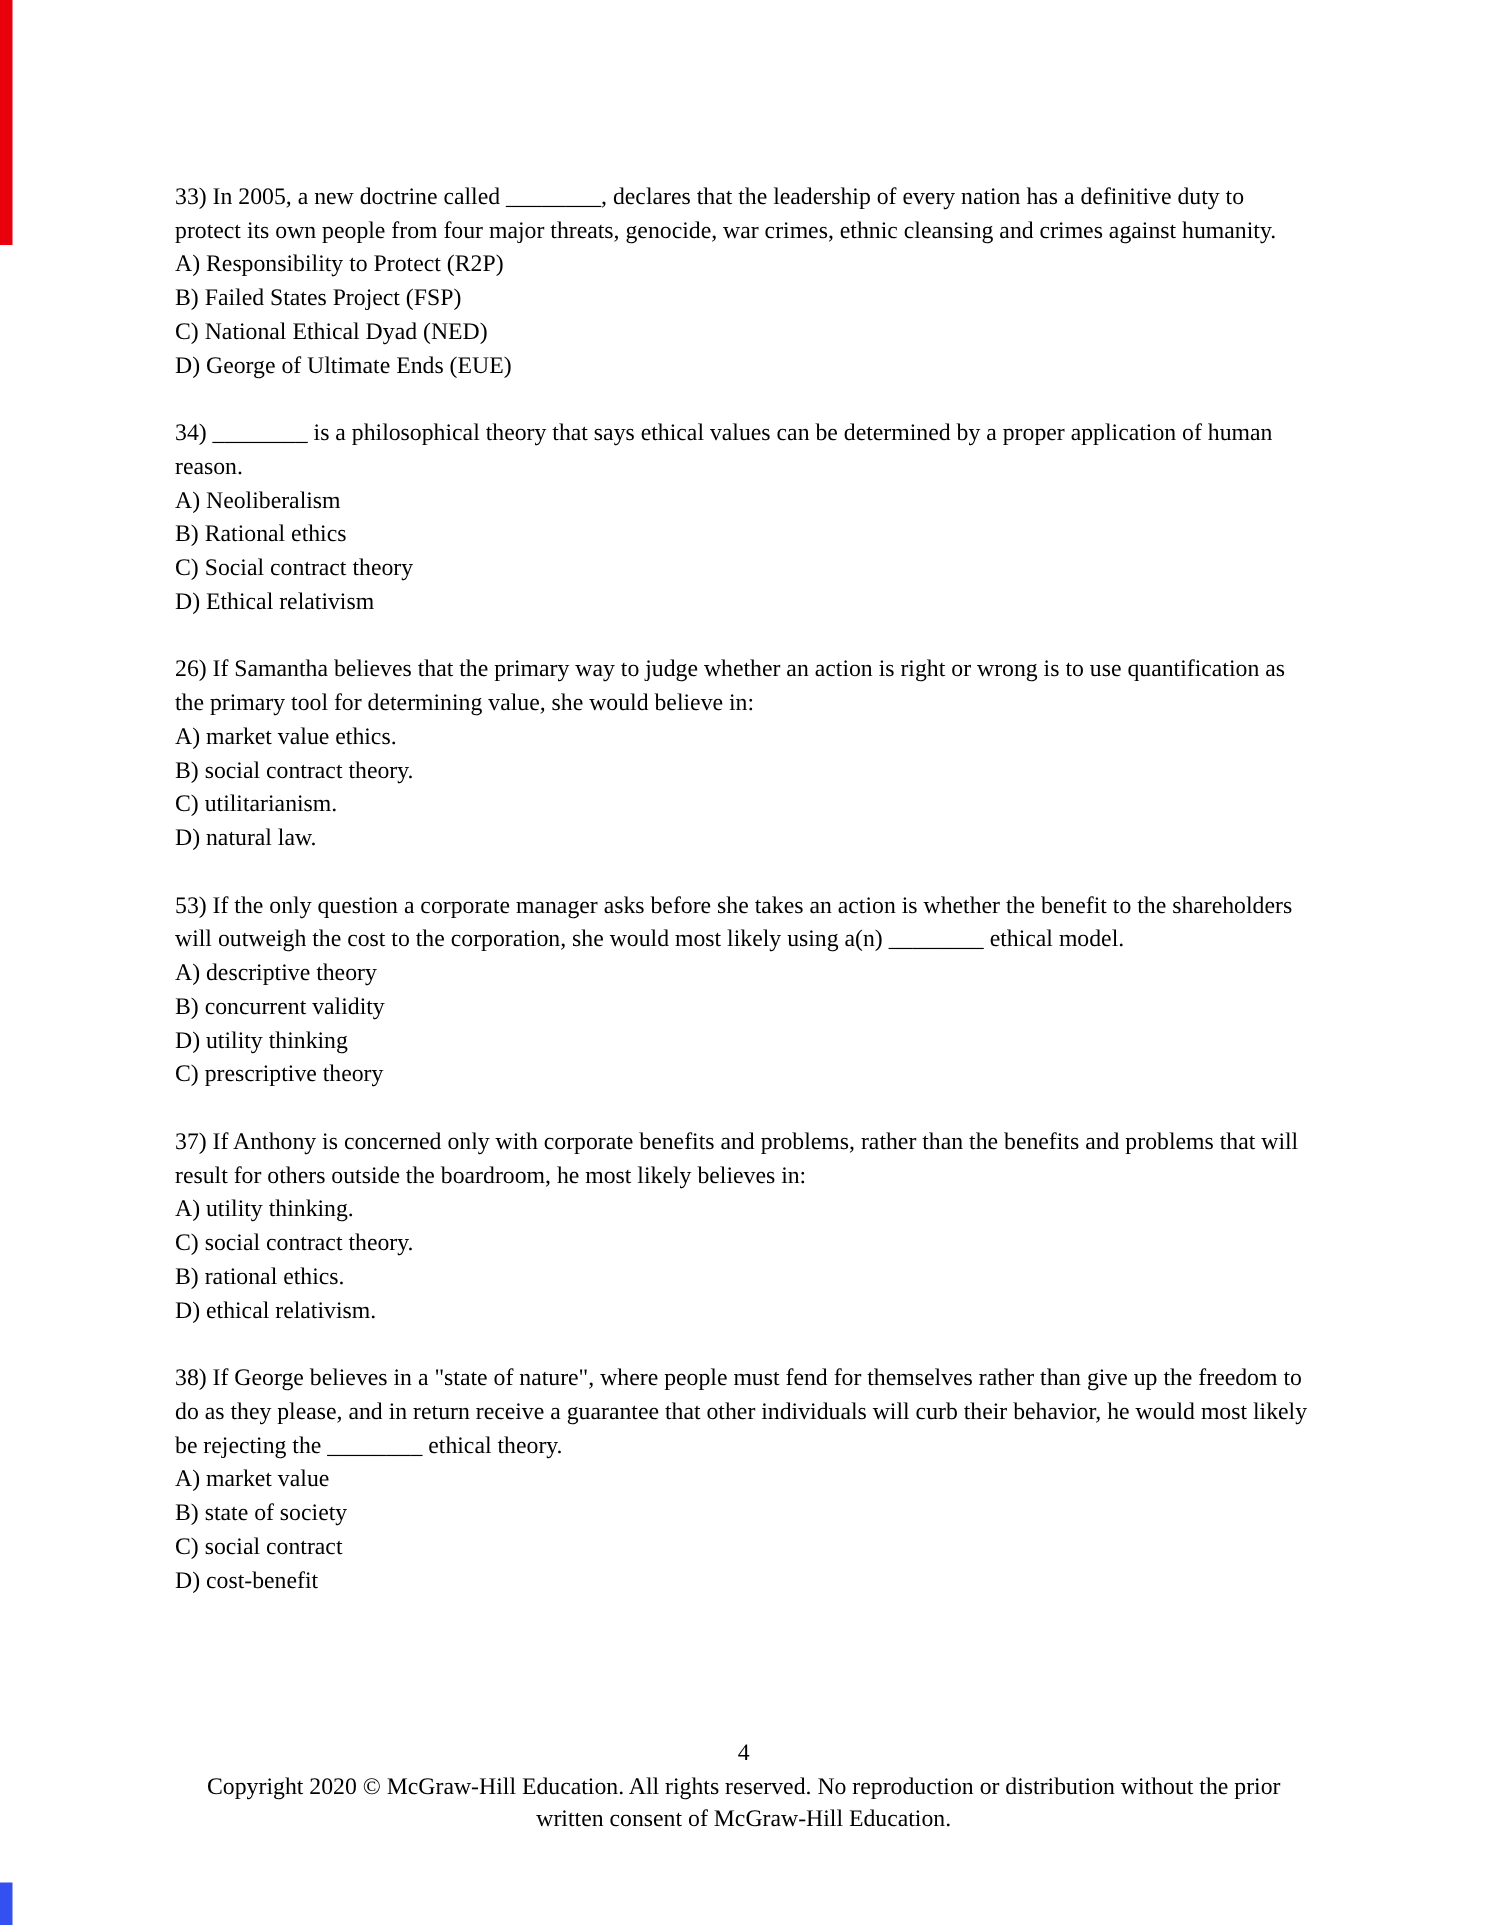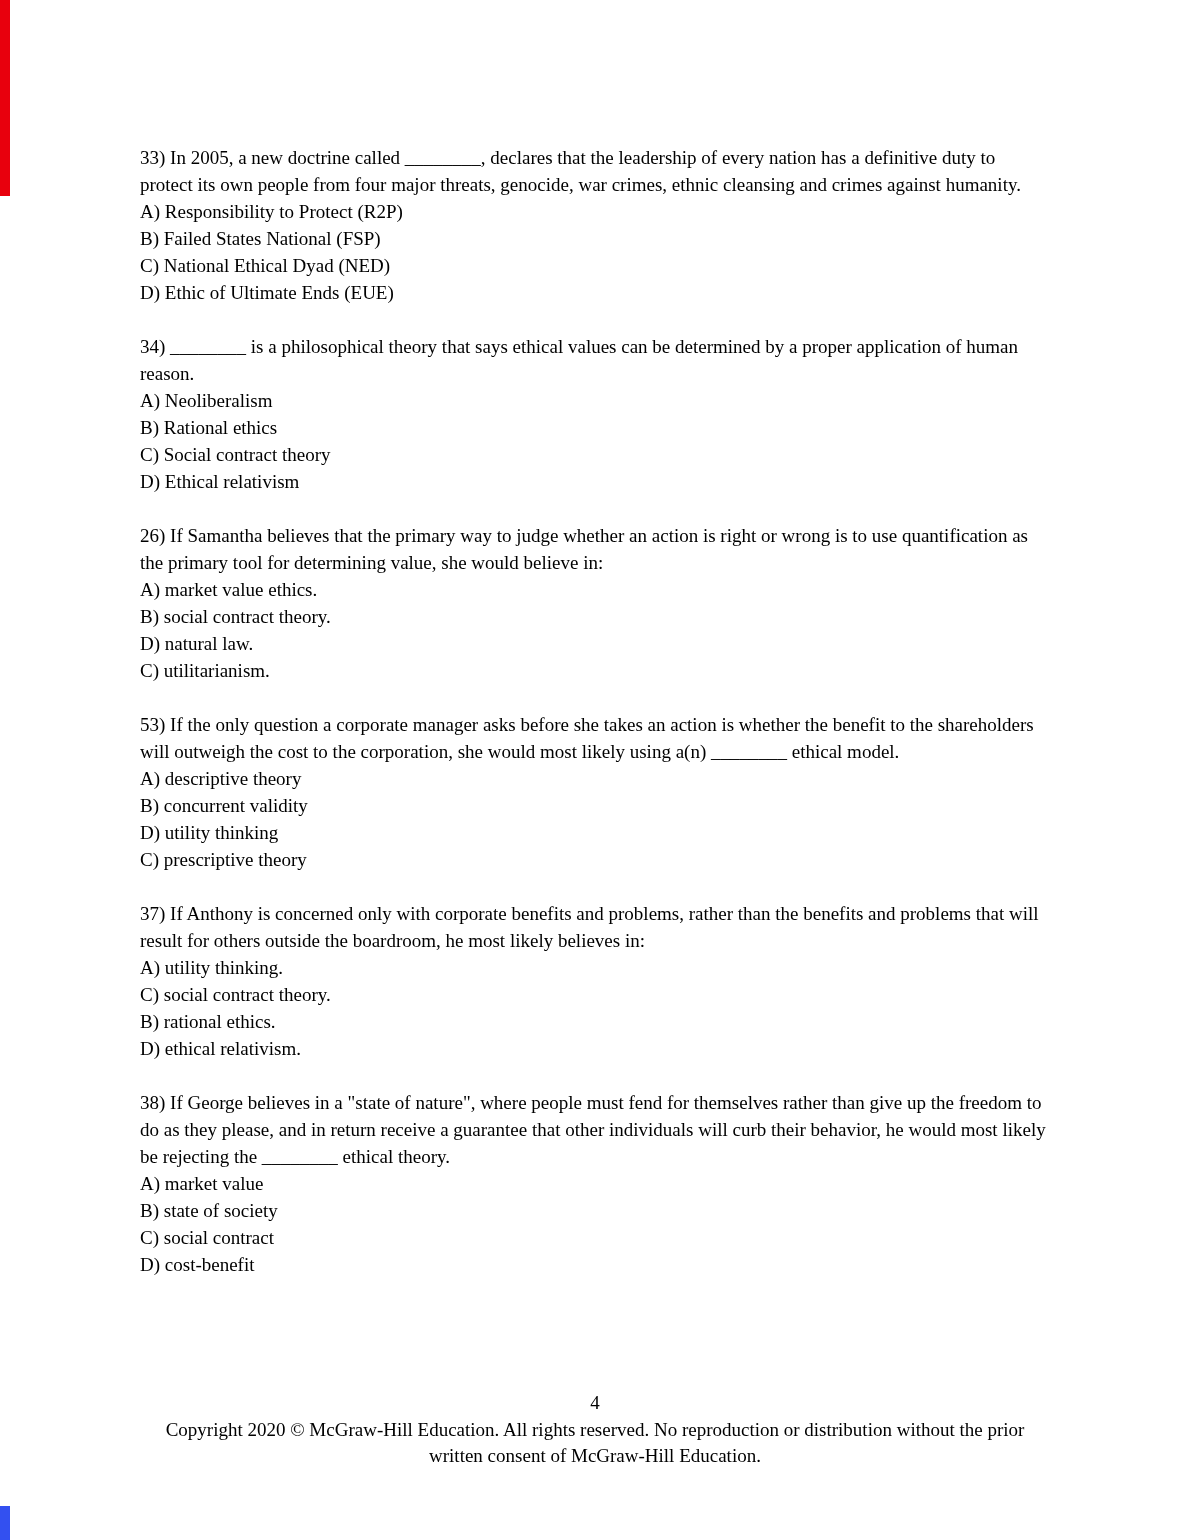--- a/index.html
+++ b/index.html
@@ -42,39 +42,39 @@
 <body>
 
 <div class="edge-bar top" style="background: rgb(232, 0, 13);"></div>
 <div class="edge-bar bottom" style="background: rgb(51, 80, 240);"></div>
 
 <div class="content">
 
   <div class="question">
     <p class="q-text">33) In 2005, a new doctrine called ________, declares that the leadership of every nation has a definitive duty to protect its own people from four major threats, genocide, war crimes, ethnic cleansing and crimes against humanity.</p>
     <p class="option">A) Responsibility to Protect (R2P)</p>
-    <p class="option">B) Failed States National (FSP)</p>
+    <p class="option">B) Failed States Project (FSP)</p>
     <p class="option">C) National Ethical Dyad (NED)</p>
-    <p class="option">D) Ethic of Ultimate Ends (EUE)</p>
+    <p class="option">D) George of Ultimate Ends (EUE)</p>
   </div>
 
   <div class="question">
     <p class="q-text">34) ________ is a philosophical theory that says ethical values can be determined by a proper application of human reason.</p>
     <p class="option">A) Neoliberalism</p>
     <p class="option">B) Rational ethics</p>
     <p class="option">C) Social contract theory</p>
     <p class="option">D) Ethical relativism</p>
   </div>
 
   <div class="question">
     <p class="q-text">26) If Samantha believes that the primary way to judge whether an action is right or wrong is to use quantification as the primary tool for determining value, she would believe in:</p>
     <p class="option">A) market value ethics.</p>
     <p class="option">B) social contract theory.</p>
+    <p class="option">C) utilitarianism.</p>
     <p class="option">D) natural law.</p>
-    <p class="option">C) utilitarianism.</p>
   </div>
 
   <div class="question">
     <p class="q-text">53) If the only question a corporate manager asks before she takes an action is whether the benefit to the shareholders will outweigh the cost to the corporation, she would most likely using a(n) ________ ethical model.</p>
     <p class="option">A) descriptive theory</p>
     <p class="option">B) concurrent validity</p>
     <p class="option">D) utility thinking</p>
     <p class="option">C) prescriptive theory</p>
   </div>
 

